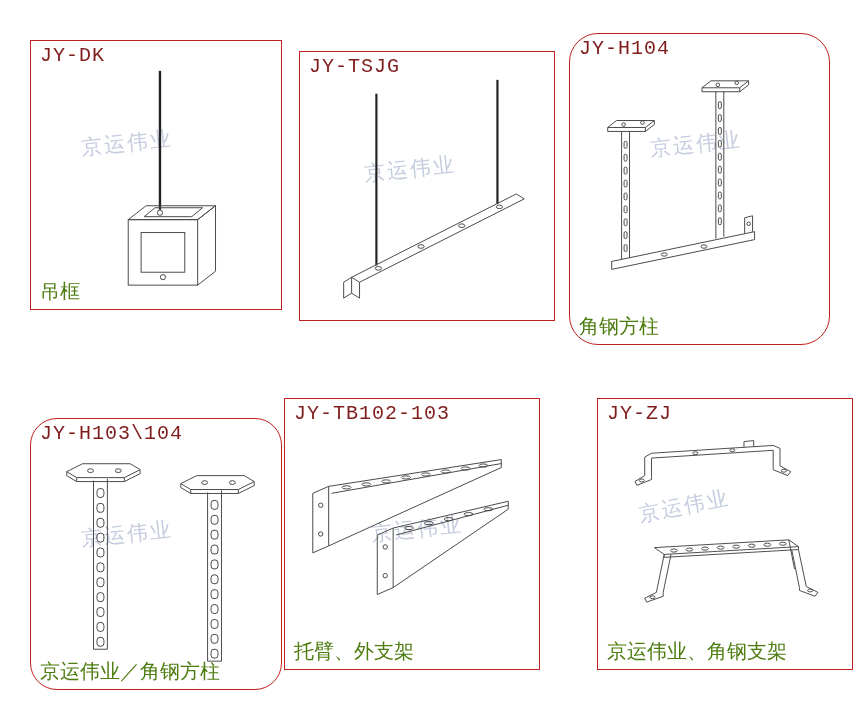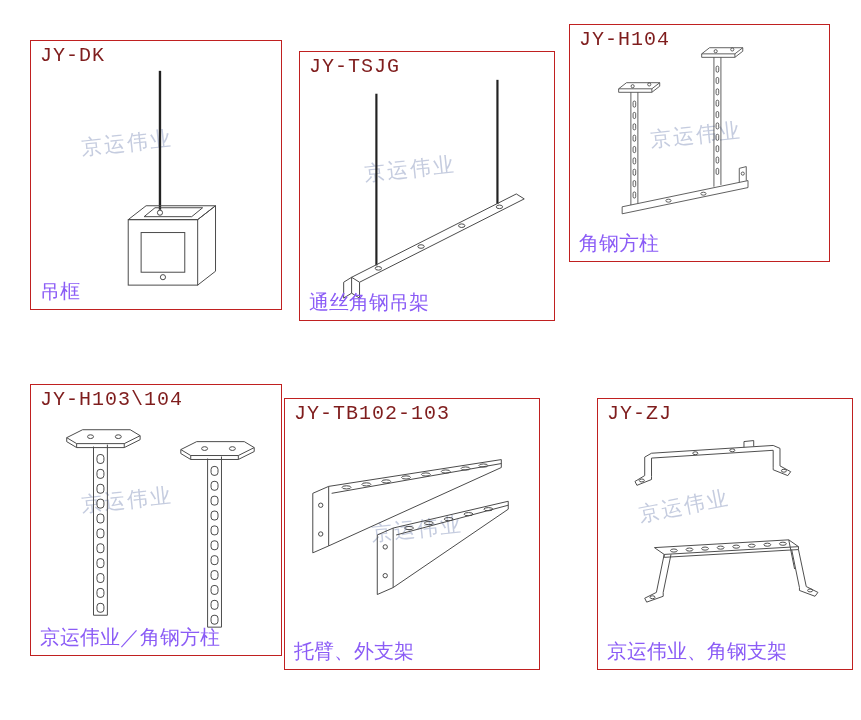--- a/index.html
+++ b/index.html
@@ -6,34 +6,34 @@
   html,body { background:#ffffff; }
   body {
     width:861px; height:720px; position:relative; overflow:hidden;
     font-family:"Liberation Sans", sans-serif;
   }
   .page { position:absolute; left:0; top:0; width:861px; height:720px; background:#ffffff; }
 
   .panel { position:absolute; border:1px solid #c02020; background:#ffffff; }
   .p1 { left:30px;  top:40px;  width:252px; height:270px; }
   .p2 { left:299px; top:51px;  width:256px; height:270px; }
-  .p3 { left:569px; top:24px;  width:261px; height:238px; }
-  .p4 { left:30px;  top:384px; width:252px; height:272px; }
+  .p3 { left:569px; top:33px;  width:261px; height:312px;border-radius:29px; }
+  .p4 { left:30px;  top:418px; width:252px; height:272px;border-radius:27px; }
   .p5 { left:284px; top:398px; width:256px; height:272px; }
   .p6 { left:597px; top:398px; width:256px; height:272px; }
 
   .code {
     position:absolute; top:3px; left:9px; z-index:3;
     color:#7f1d1d; font-size:20px; letter-spacing:1px;
     font-family:"Liberation Mono","DejaVu Sans Mono",monospace;
     white-space:nowrap;
   }
   .name {
     position:absolute; bottom:4px; left:9px; z-index:3;
-    color:#8b5cf6; font-size:20px;
+    color:#4d7c0f; font-size:20px;
     font-family:"DejaVu Sans", sans-serif;
     white-space:nowrap;
   }
   .watermark {
     position:absolute; z-index:1;
     color:rgba(150,162,196,0.55);
     font-size:21px; letter-spacing:2px; white-space:nowrap;
     transform:rotate(-6deg);
     font-family:"DejaVu Sans", sans-serif;
     pointer-events:none;
@@ -79,21 +79,20 @@
         <line x1="199" y1="28" x2="199" y2="153" stroke="#222222" stroke-width="2.2"></line>
         <path d="M52,227 L218,143 L226,148 L60,232 Z"></path>
         <path d="M52,227 L52,243 L60,248 L60,232"></path>
         <path d="M52,243 L44,248 M52,227 L44,232 M44,232 L44,248"></path>
         <ellipse cx="79" cy="218" rx="3.2" ry="1.8"></ellipse>
         <ellipse cx="122" cy="196" rx="3.2" ry="1.8"></ellipse>
         <ellipse cx="163" cy="175" rx="3.2" ry="1.8"></ellipse>
         <ellipse cx="201" cy="156" rx="3.2" ry="1.8"></ellipse>
       </g>
     </svg>
-    <div class="name">通丝角钢吊架</div>
   </section>
 
   <section class="panel p3">
     <div class="code">JY-H104</div>
     <div class="watermark wm3">京运伟业</div>
     <svg class="drawing" viewBox="0 0 261 270">
       <g fill="none" stroke="#4a4a4a" stroke-width="1">
         <path d="M133,33 L171,33 L180,26 L142,26 Z"></path>
         <path d="M133,33 L133,37 L171,37 L171,33 M171,37 L180,30 L180,26"></path>
         <circle cx="149" cy="30" r="1.8"></circle>

